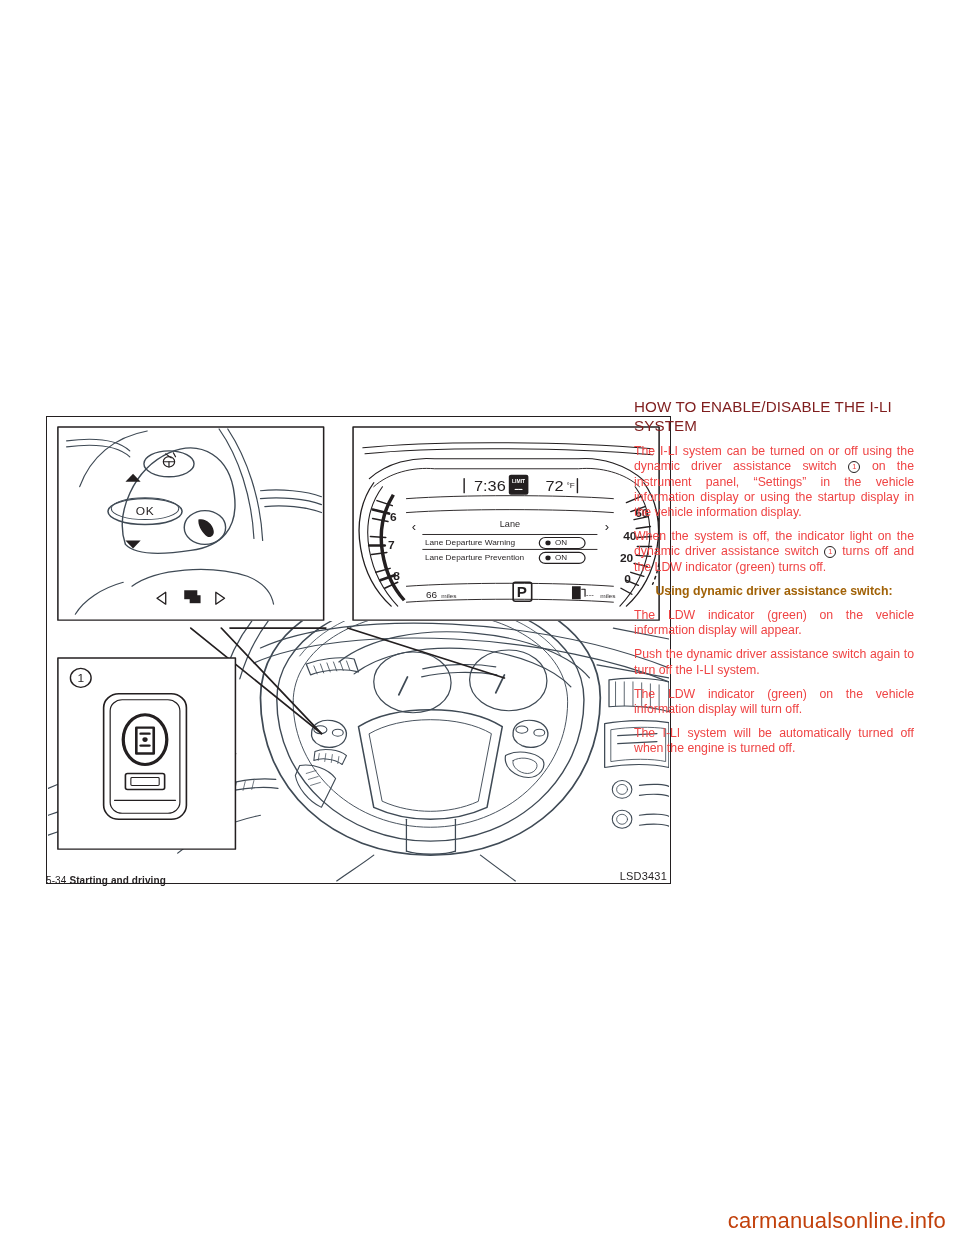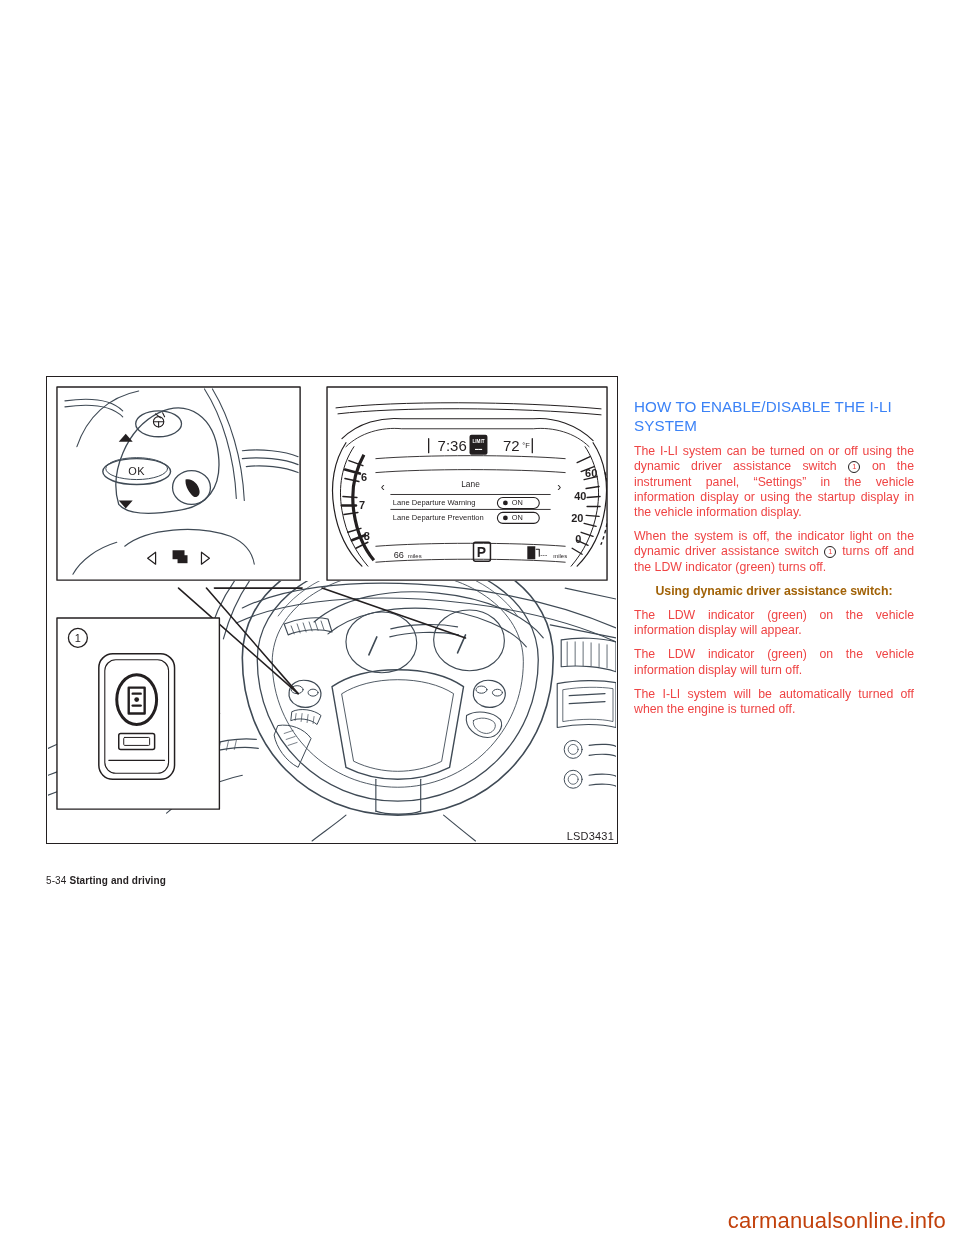--- a/index.html
+++ b/index.html
@@ -22,22 +22,22 @@
     inset: 0;
     width: 960px;
     height: 1242px;
     overflow: hidden;
   }
 
   
   #figure-block {
     position: absolute;
     left: 46px;
-    top: 376px;
-    width: 572px;
+    top: 416px;
+    width: 625px;
     height: 468px;
   }
   #figure-frame {
     position: absolute;
     inset: 0;
     border: 1.5px solid #231f20;
     box-sizing: border-box;
     background: #fff;
   }
   .fig-svg {
@@ -82,21 +82,21 @@
     left: 634px;
     top: 398px;
     width: 280px;
   }
   #article-heading {
     font-size: 15.2px;
     line-height: 18.6px;
     font-weight: 400;
     letter-spacing: 0.1px;
     margin: 0 0 9px 0;
-    color: #3b82f6;
+    color: #7f1d1d;
   }
   .para {
     font-size: 12.3px;
     line-height: 15.2px;
     text-align: justify;
     margin: 0 0 9px 0;
     color: #ef4444;
     letter-spacing: 0.01px;
   }
   .para.last { margin-bottom: 0; }
@@ -486,19 +486,20 @@
     <span id="footer-folio">5-34</span>
     <span id="footer-section">Starting and driving</span>
   </div>
 
   <div id="text-column">
     <h1 id="article-heading">HOW TO ENABLE/DISABLE THE I-LI SYSTEM</h1>
     <p class="para">The I-LI system can be turned on or off using the dynamic driver assistance switch <span class="callout-inline">1</span> on the instrument panel, “Settings” in the vehicle information display or using the startup display in the vehicle information display.</p>
     <p class="para">When the system is off, the indicator light on the dynamic driver assistance switch <span class="callout-inline">1</span> turns off and the LDW indicator (green) turns off.</p>
     <p class="subhead">Using dynamic driver assistance switch:</p>
     <p class="para">The LDW indicator (green) on the vehicle information display will appear.</p>
+    <p class="para">Push the dynamic driver assistance switch again to turn off the I-LI system.</p>
     <p class="para">The LDW indicator (green) on the vehicle information display will turn off.</p>
     <p class="para last">The I-LI system will be automatically turned off when the engine is turned off.</p>
   </div>
 
   <div id="watermark">carmanualsonline.info</div>
 
 </div>
 
 </body></html>

